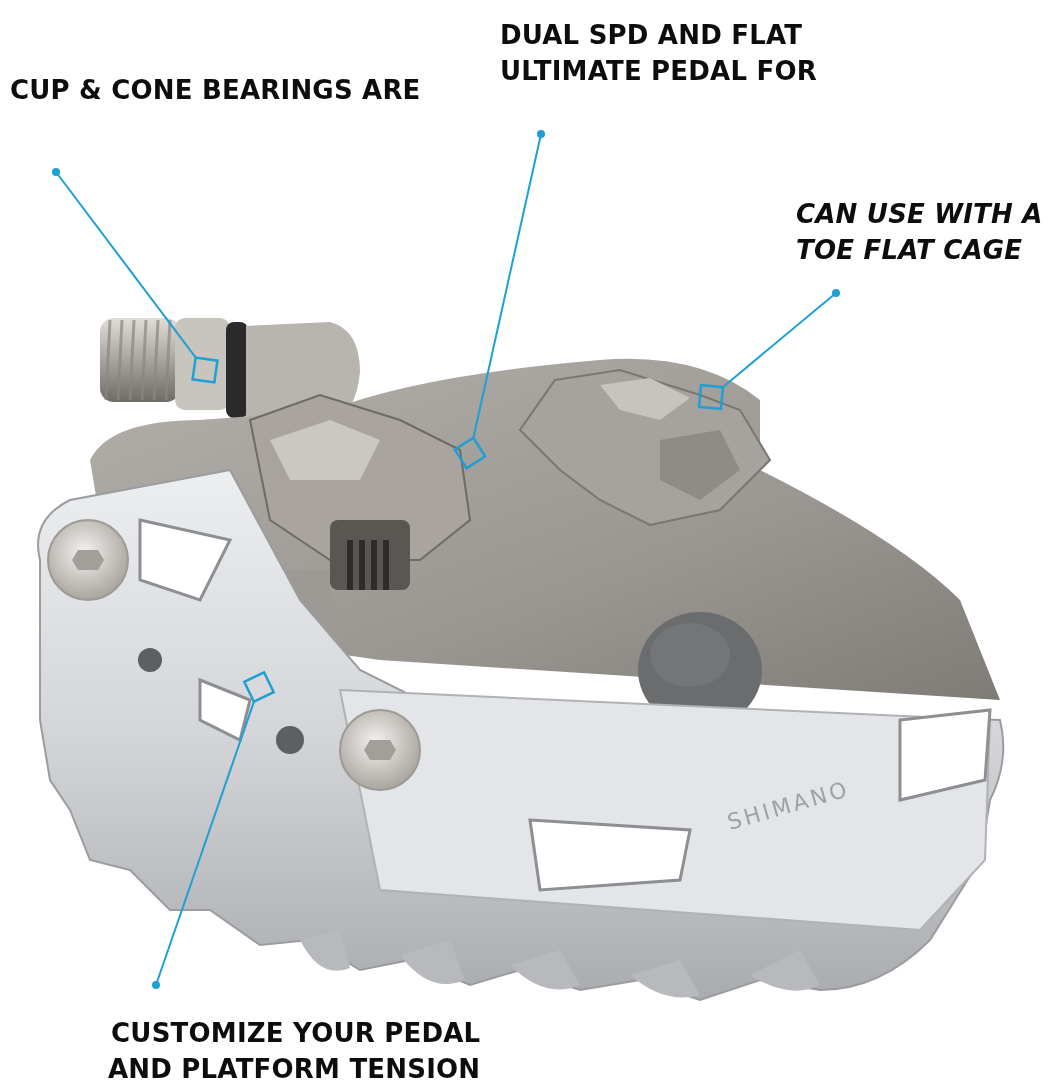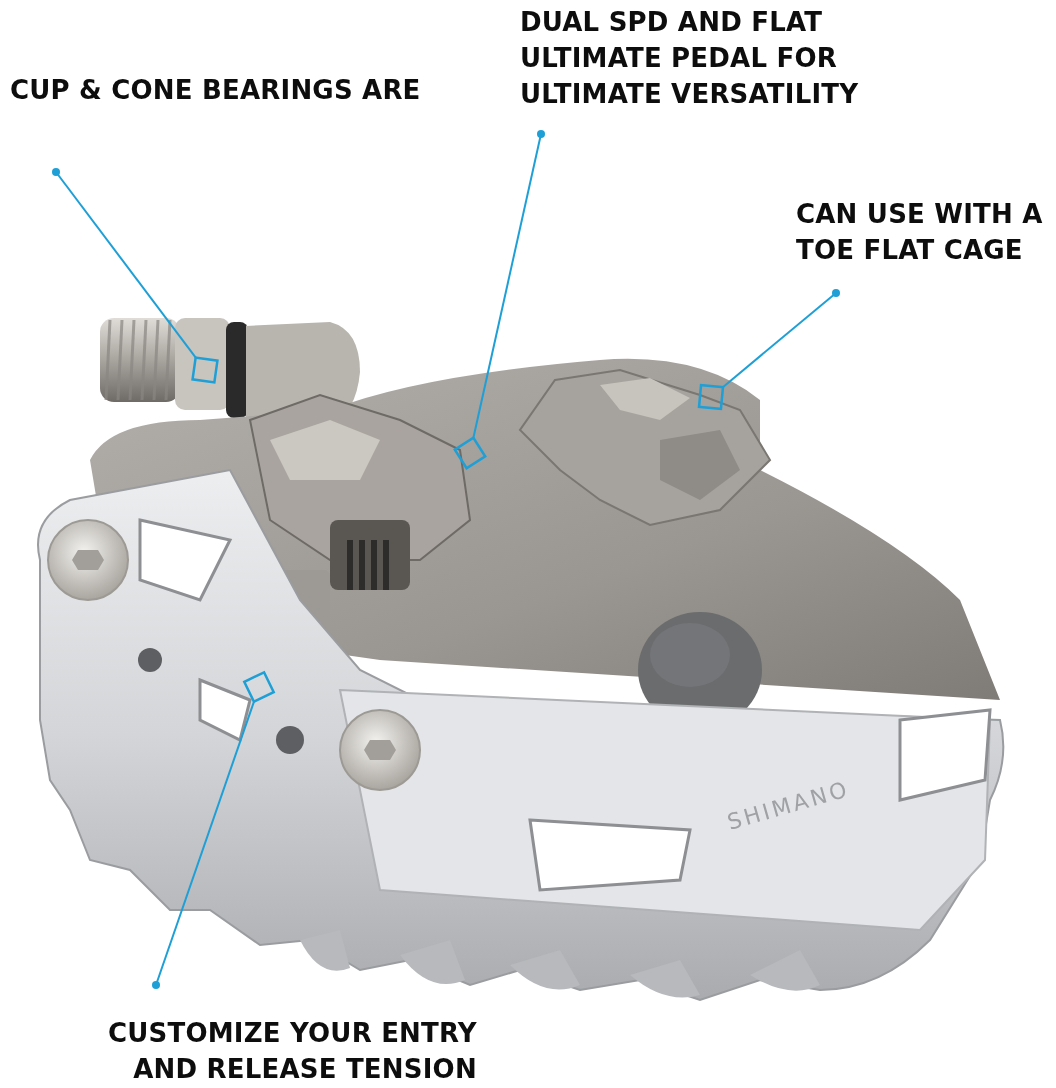--- a/index.html
+++ b/index.html
@@ -122,25 +122,24 @@
       <rect x="700" y="386" width="22" height="22" fill="none" stroke="#1e9fd6" stroke-width="2.5" transform="rotate(185.23954368542925 711 397)"></rect>
       <line x1="156" y1="985" x2="253.96920806910651" y2="701.5551067515171" stroke="#1e9fd6" stroke-width="2"></line>
       <circle cx="156" cy="985" r="4" fill="#1e9fd6"></circle>
       <rect x="248" y="676" width="22" height="22" fill="none" stroke="#1e9fd6" stroke-width="2.5" transform="rotate(-25.932926800875805 259 687)"></rect>
     </g>
 </svg>
 
 <div class="callout-text" id="callout-0" style="left:10px; top:72px;">
   <span class="line">CUP &amp; CONE BEARINGS ARE</span>
 </div>
-<div class="callout-text" id="callout-1" style="left:500px; top:4px;margin-left:20px;">
+<div class="callout-text" id="callout-1" style="left:500px; top:17px;">
   <span class="line">DUAL SPD AND FLAT</span>
   <span class="line">ULTIMATE PEDAL FOR</span>
-  <span class="line">ULTIMATE VERSATILITY</span>
 </div>
-<div class="callout-text" id="callout-2" style="left:796px; top:196px;">
+<div class="callout-text" id="callout-2" style="left:796px; top:196px;font-style:italic;">
   <span class="line">CAN USE WITH A</span>
   <span class="line">TOE FLAT CAGE</span>
 </div>
 <div class="callout-text" id="callout-3" style="left:108px; top:1015px; text-align:right;">
-  <span class="line">CUSTOMIZE YOUR ENTRY</span>
-  <span class="line">AND RELEASE TENSION</span>
+  <span class="line">CUSTOMIZE YOUR PEDAL</span>
+  <span class="line">AND PLATFORM TENSION</span>
 </div>
 
 </body></html>

